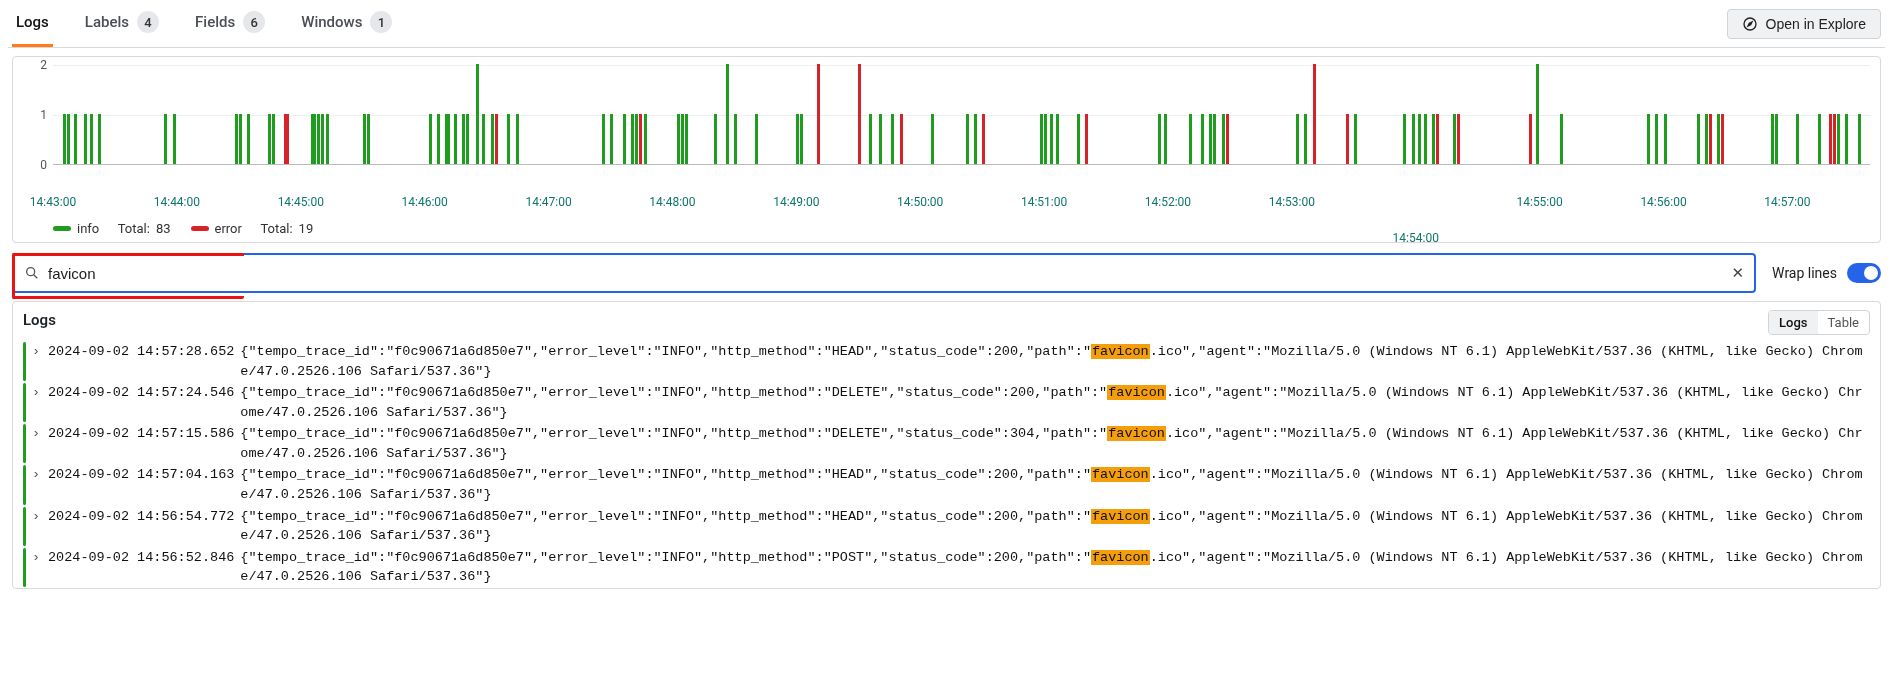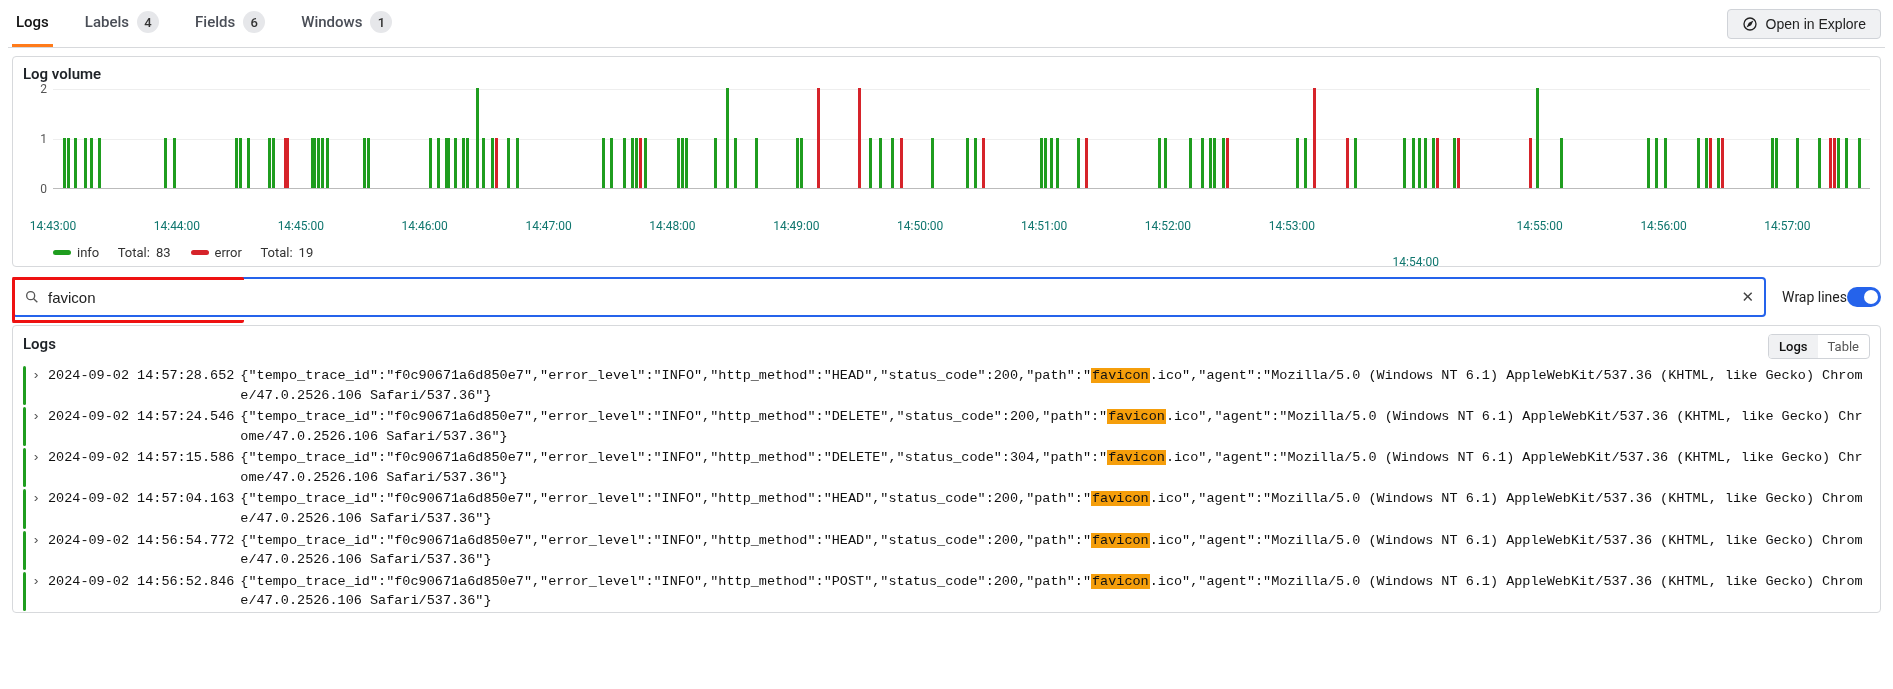--- a/index.html
+++ b/index.html
@@ -94,21 +94,21 @@
     display:flex; align-items:center; gap:8px;
     border: 2px solid #2563eb; border-radius: 4px;
     height: 40px; padding: 0 10px;
     background:#fff;
   }
   .search-box input {
     flex:1; border:none; outline:none; font-size:15px; color:#222;
     background: transparent;
   }
   .search-box .clear { cursor:pointer; color:#444; font-size:15px; }
-  .wrap-toggle { display:flex; align-items:center; font-size:14px; color:#222;}
+  .wrap-toggle { display:flex; align-items:center; gap:10px; font-size:14px; color:#222;}
   .switch {
     width: 34px; height: 20px; border-radius: 10px; background:#2563eb;
     position:relative; cursor:pointer;
   }
   .switch::after{
     content:""; position:absolute; width:14px;height:14px;border-radius:50%;
     background:#fff; top:3px; right:3px;
   }
   .switch .check{position:absolute; right:4px; top:3px; color:#2563eb; font-size:10px; font-weight:bold;}
 
@@ -164,21 +164,20 @@
         <svg width="16" height="16" viewBox="0 0 24 24" fill="none" stroke="#222" stroke-width="2">
           <circle cx="12" cy="12" r="9"></circle>
             <polygon points="15 9 13 13 9 15 11 11 15 9" fill="#222"></polygon>
         </svg>
       </span>
       <span>Open in Explore</span>
     </button>
   </div>
 
   <div class="panel">
-    <div class="panel-title">Log volume</div>
 
     <div class="chart-wrap">
       <div class="y-axis" id="yaxis">
           <div class="tick" style="top: 100px;">0</div>
           <div class="tick" style="top: 50px;">1</div>
           <div class="tick" style="top: 0px;">2</div>
         </div>
       <div class="bars-area" id="bars">
           <div class="grid-line" style="top: 50px;"></div>
           <div class="grid-line" style="top: 0px;"></div>

